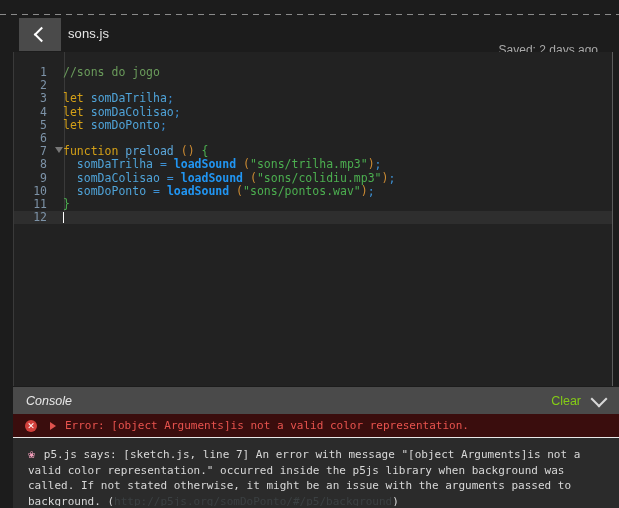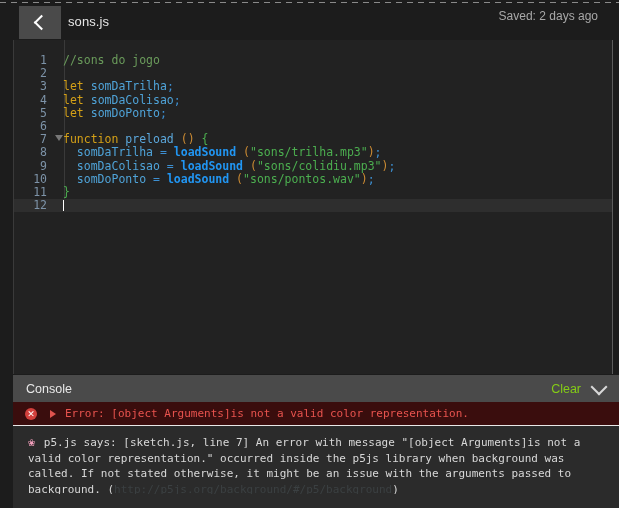--- a/index.html
+++ b/index.html
@@ -14,20 +14,21 @@
     font-family: "Liberation Sans", sans-serif;
     -webkit-font-smoothing: antialiased;
   }
 
   #app {
     position: relative;
     width: 619px;
     height: 404px;
     background: #1c1c1c;
     box-sizing: border-box;
+    margin-top: 12px;
   }
 
   
   .top-dashes {
     position: absolute;
     top: 2px;
     left: 0;
     width: 619px;
     height: 1px;
     background-image: repeating-linear-gradient(to right,
@@ -67,21 +68,21 @@
     position: absolute;
     left: 68px;
     top: 9px;
     color: #e6e6e6;
     font-size: 13px;
     letter-spacing: 0.1px;
   }
   .saved-status {
     position: absolute;
     right: 21px;
-    top: 4px;
+    top: 26px;
     color: #a8a8a8;
     font-size: 12px;
   }
 
   
   .editor {
     position: absolute;
     top: 40px;
     left: 13px;
     width: 600px;
@@ -178,20 +179,21 @@
     width: 606px;
     height: 27px;
     background: #4a4a4a;
     display: flex;
     align-items: center;
   }
   .console-title {
     margin-left: 13px;
     color: #e8e8e8;
     font-size: 12.5px;
+    font-style: italic;
   }
   .console-actions {
     margin-left: auto;
     display: flex;
     align-items: center;
     margin-right: 14px;
   }
   .clear-label {
     color: #84cc16;
     font-size: 12.5px;
@@ -323,18 +325,18 @@
   </div>
 
   <div class="console-body">
     <div class="error-summary">
       <div class="err-icon">✕</div>
       <div class="err-caret"></div>
       <div class="err-text">Error: [object Arguments]is not a valid color representation.</div>
     </div>
     <div class="error-detail">
       <span class="p5-flower">❀</span>
-      <span>p5.js says: [sketch.js, line 7] An error with message "[object Arguments]is not a valid color representation." occurred inside the p5js library when background was called. If not stated otherwise, it might be an issue with the arguments passed to background. (</span><span class="url-faded">http://p5js.org/background/#/p5/background</span><span class="paren-normal">)</span>
+      <span>p5.js says: [sketch.js, line 7] An error with message "[object Arguments]is not a valid color representation." occurred inside the p5js library when background was called. If not stated otherwise, it might be an issue with the arguments passed to background. (</span><span class="url-faded">http://p5js.org/somDoPonto/#/p5/background</span><span class="paren-normal">)</span>
     </div>
   </div>
   <div class="console-footer"></div>
 
 </div>
 
 </body></html>

